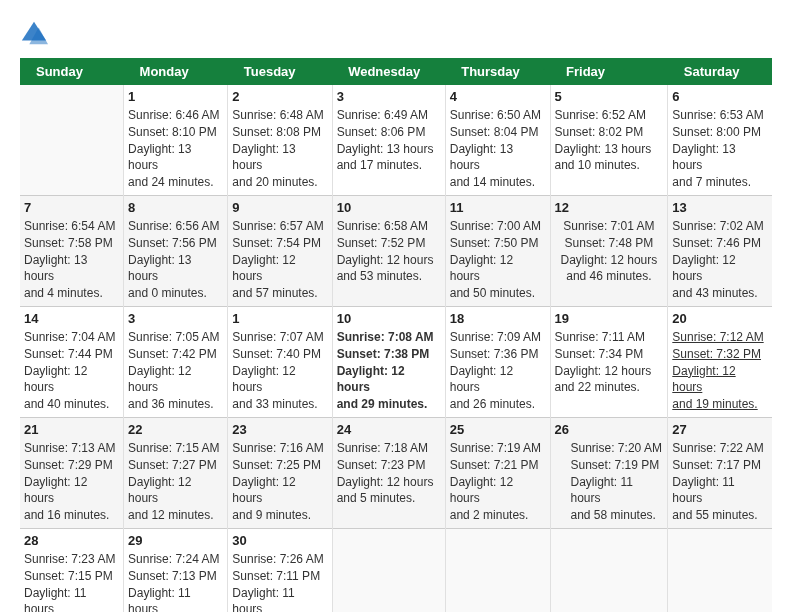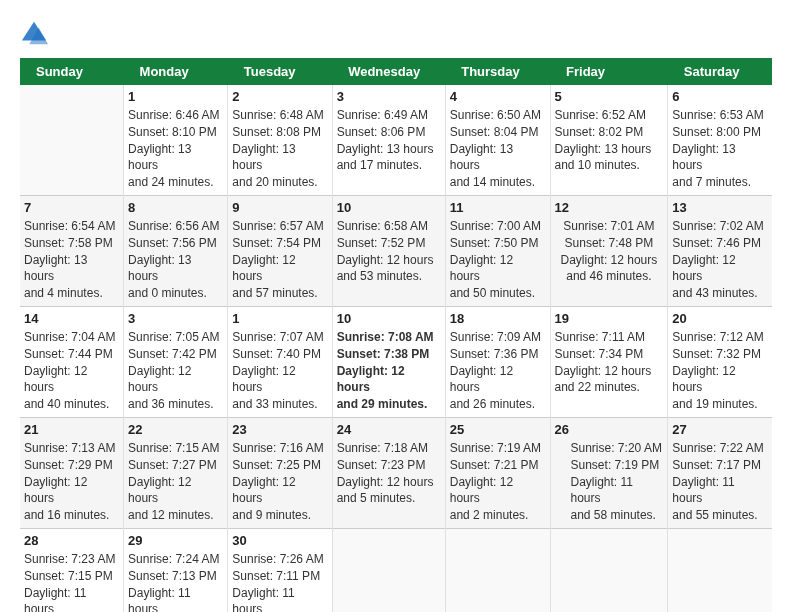--- a/index.html
+++ b/index.html
@@ -258,21 +258,21 @@
         </td>
         <td>
           <div class="day-number">19</div>
           <div class="day-info" style="white-space: pre-line;">Sunrise: 7:11 AM
 Sunset: 7:34 PM
 Daylight: 12 hours
 and 22 minutes.</div>
         </td>
         <td>
           <div class="day-number">20</div>
-          <div class="day-info" style="white-space: pre-line;">Sunrise: 7:12 AM
+          <div class="day-info" style="white-space: pre-line; text-decoration: underline;">Sunrise: 7:12 AM
 Sunset: 7:32 PM
 Daylight: 12 hours
 and 19 minutes.</div>
         </td>
       </tr>
       <tr>
         <td>
           <div class="day-number">21</div>
           <div class="day-info" style="white-space: pre-line;">Sunrise: 7:13 AM
 Sunset: 7:29 PM

